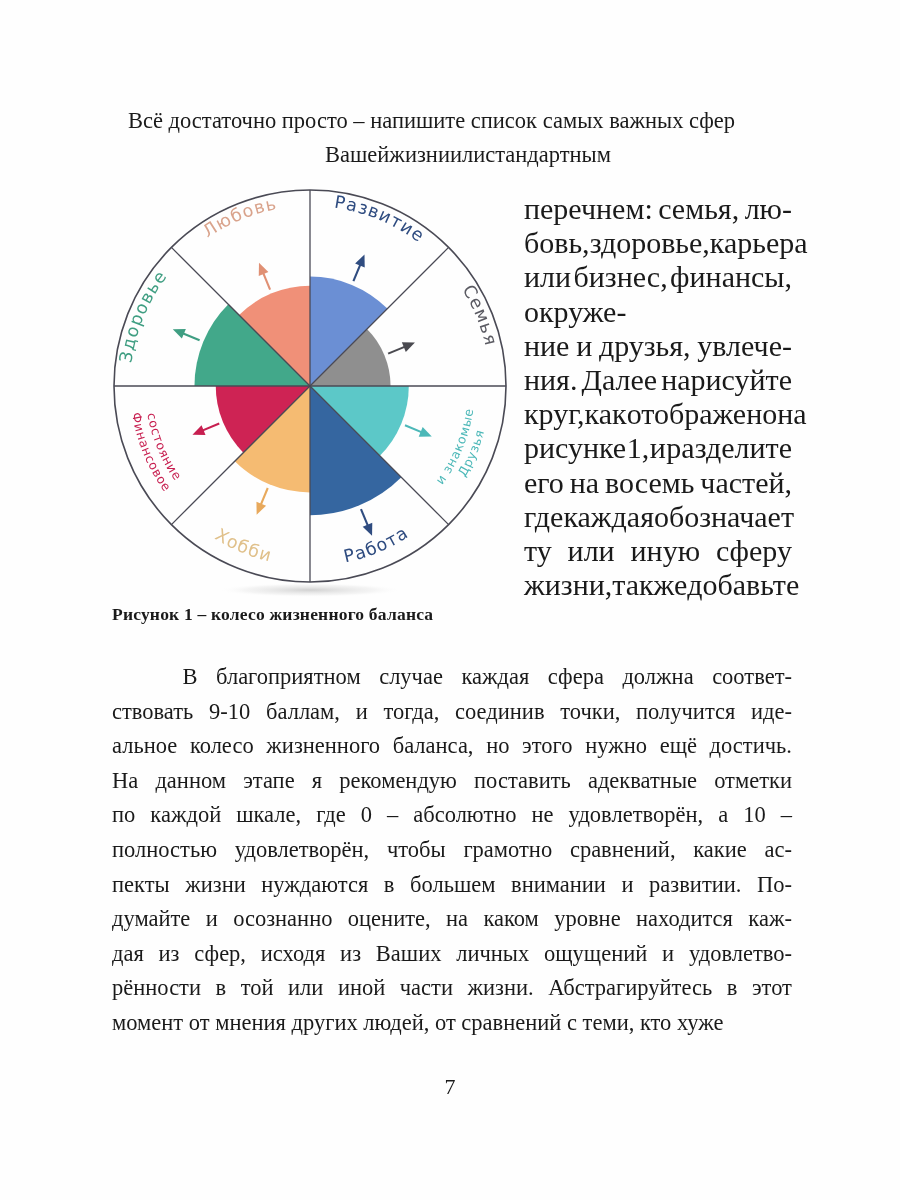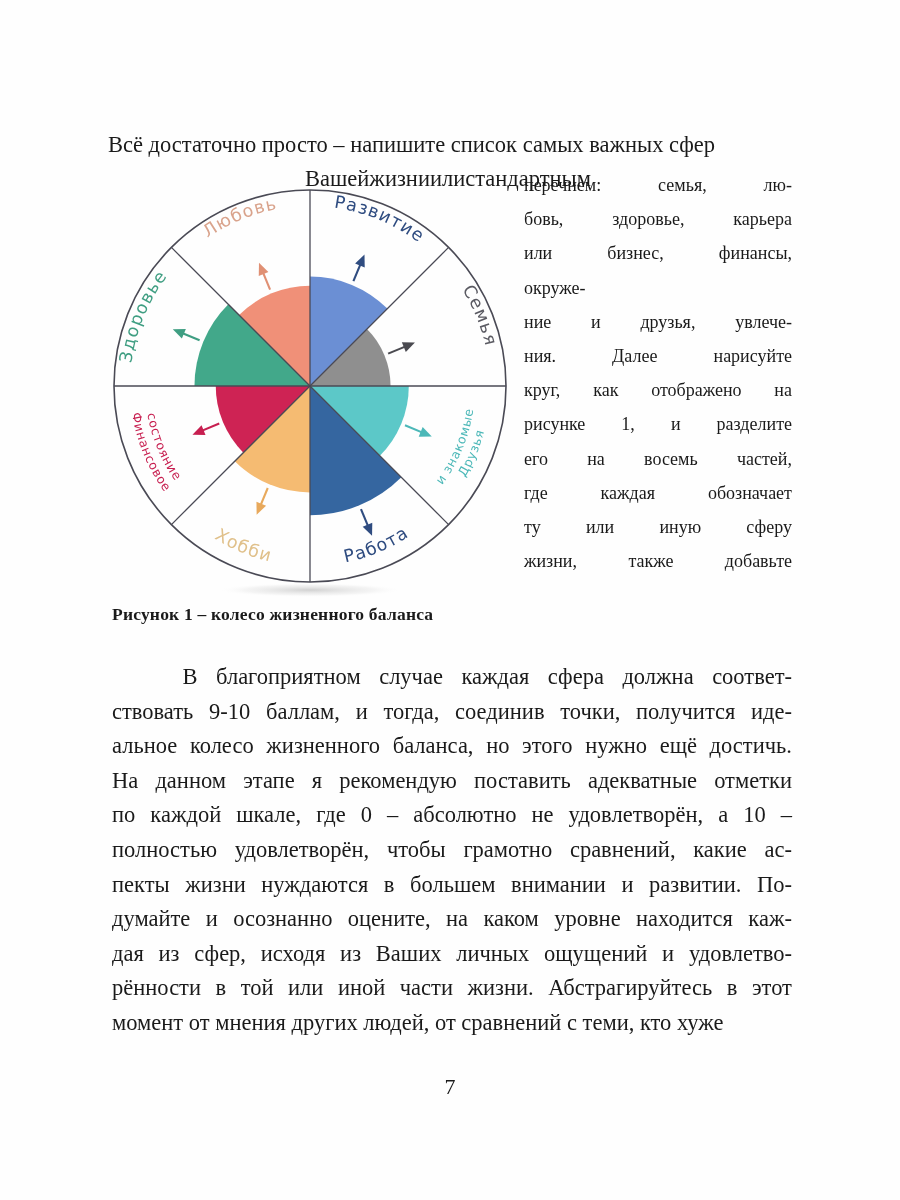--- a/index.html
+++ b/index.html
@@ -18,28 +18,27 @@
 
   .page {
     position: absolute;
     inset: 0;
     background: #fefefe;
   }
 
   
   .intro {
     position: absolute;
-    left: 108px;
+    left: 128px;
     top: 104px;
     width: 680px;
     font-size: 22.5px;
     line-height: 34px;
     text-align: justify;
     text-justify: inter-word;
-    margin-top: 24px;
   }
   .intro .l1, .intro .l2 { display: block; white-space: nowrap; }
   .intro .l2 {
     display: flex;
     justify-content: center;
   }
 
   
   .figure-block {
     position: absolute;
@@ -66,23 +65,23 @@
     font-size: 17.5px;
     font-weight: bold;
     letter-spacing: 0.2px;
     white-space: nowrap;
   }
 
   
   .wrap-col {
     position: absolute;
     left: 524px;
-    top: 168px;
+    top: 192px;
     width: 268px;
-    font-size: 18px;
+    font-size: 30px;
     line-height: 34.2px;
   }
   .wrap-col .ln {
     display: flex;
     justify-content: space-between;
     white-space: nowrap;
   }
   .wrap-col .ln.last { display: block; }
 
   

